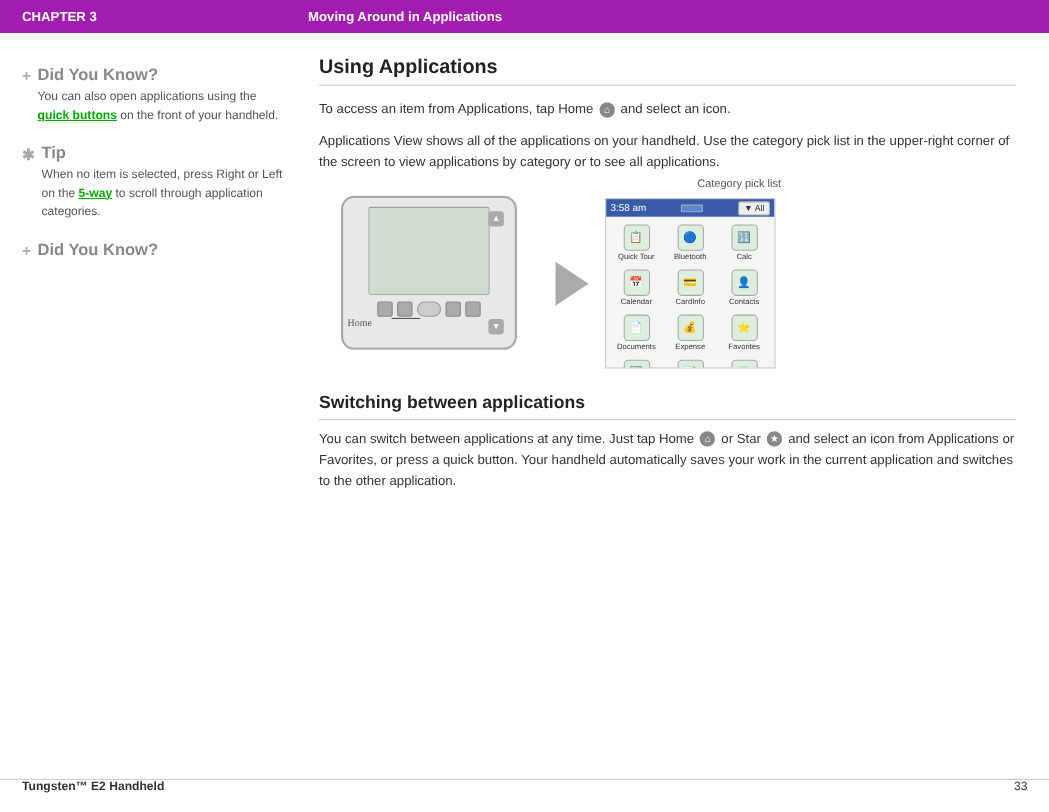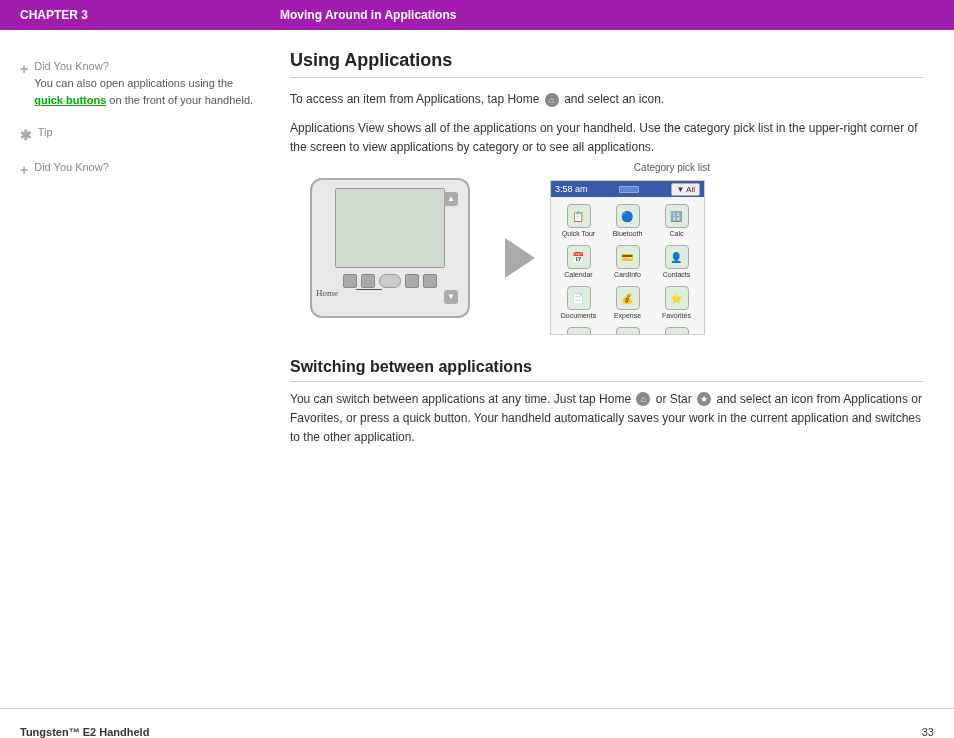--- a/index.html
+++ b/index.html
@@ -57,22 +57,22 @@
       font-size: 14px;
       margin-top: 1px;
       flex-shrink: 0;
       font-weight: bold;
     }
     .sidebar-icon.plus { color: #aaa; }
     .sidebar-icon.star { color: #aaa; }
     .sidebar-label-group {}
     .sidebar-heading {
       color: #888;
-      font-size: 11px;
-      font-weight: normal;
+      font-size: 15px;
+      font-weight: bold;
       margin-bottom: 3px;
     }
     .sidebar-text {
       color: #555;
       font-size: 11px;
       line-height: 1.5;
     }
     .sidebar-link {
       color: #00aa00;
       font-weight: bold;
@@ -277,21 +277,21 @@
       font-size: 7px;
       color: #333;
       text-align: center;
     }
 
     
     .footer {
       height: 30px;
       border-top: 1px solid #ccc;
       display: flex;
-      align-items: flex-end;
+      align-items: flex-start;
       justify-content: space-between;
       padding: 0 20px;
       font-size: 11px;
       color: #333;
     }
     .footer-brand { font-weight: bold; }
     .footer-page { color: #333; }
 
     .section2-title {
       font-size: 16px;
@@ -346,20 +346,23 @@
         <div class="sidebar-text">
           You can also open applications using the <span class="sidebar-link">quick buttons</span> on the front of your handheld.
         </div>
       </div>
     </div>
 
     <div class="sidebar-item">
       <span class="sidebar-icon star">✱</span>
       <div class="sidebar-label-group">
         <div class="sidebar-heading">Tip</div>
+        <div class="sidebar-text">
+          When no item is selected, press Right or Left on the <span class="sidebar-link">5-way</span> to scroll through application categories.
+        </div>
       </div>
     </div>
 
     <div class="sidebar-item">
       <span class="sidebar-icon plus">+</span>
       <div class="sidebar-label-group">
         <div class="sidebar-heading">Did You Know?</div>
       </div>
     </div>
 

